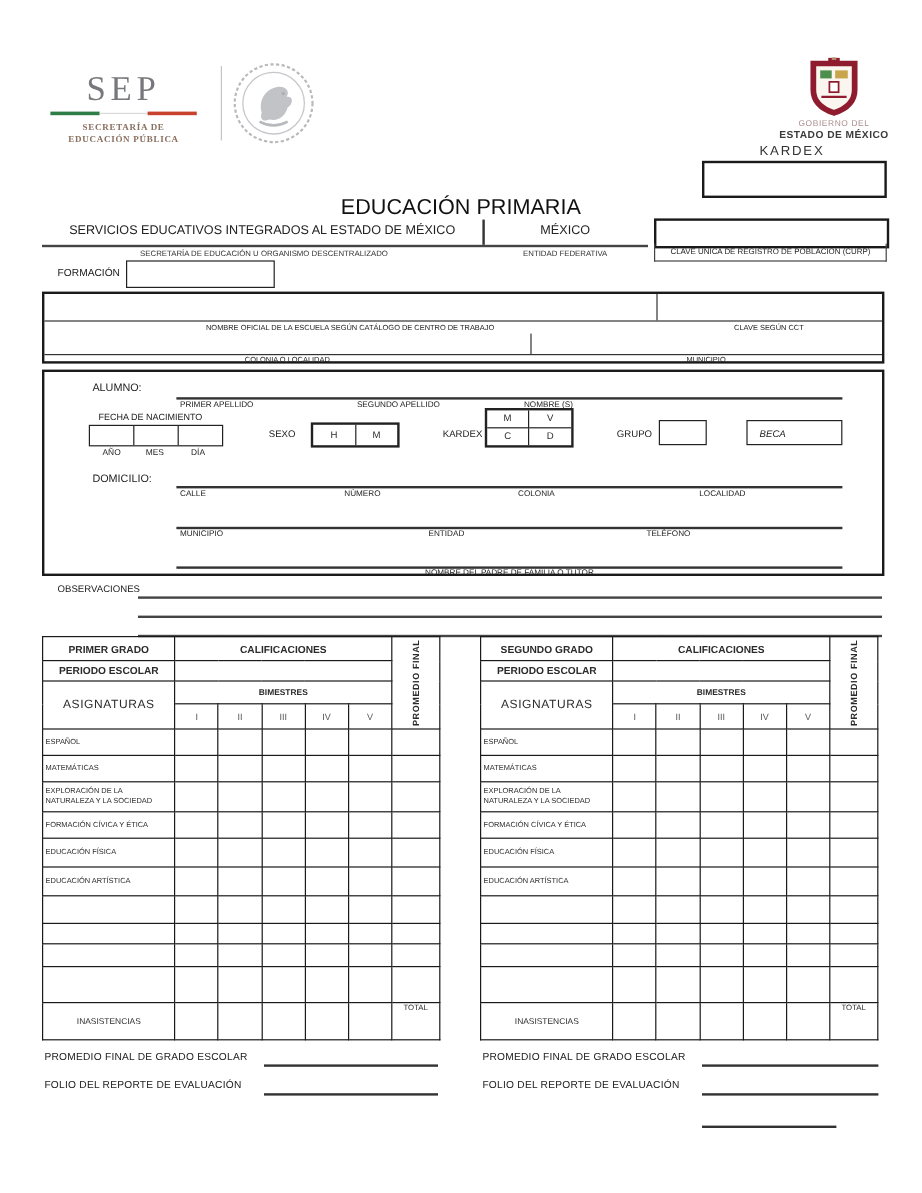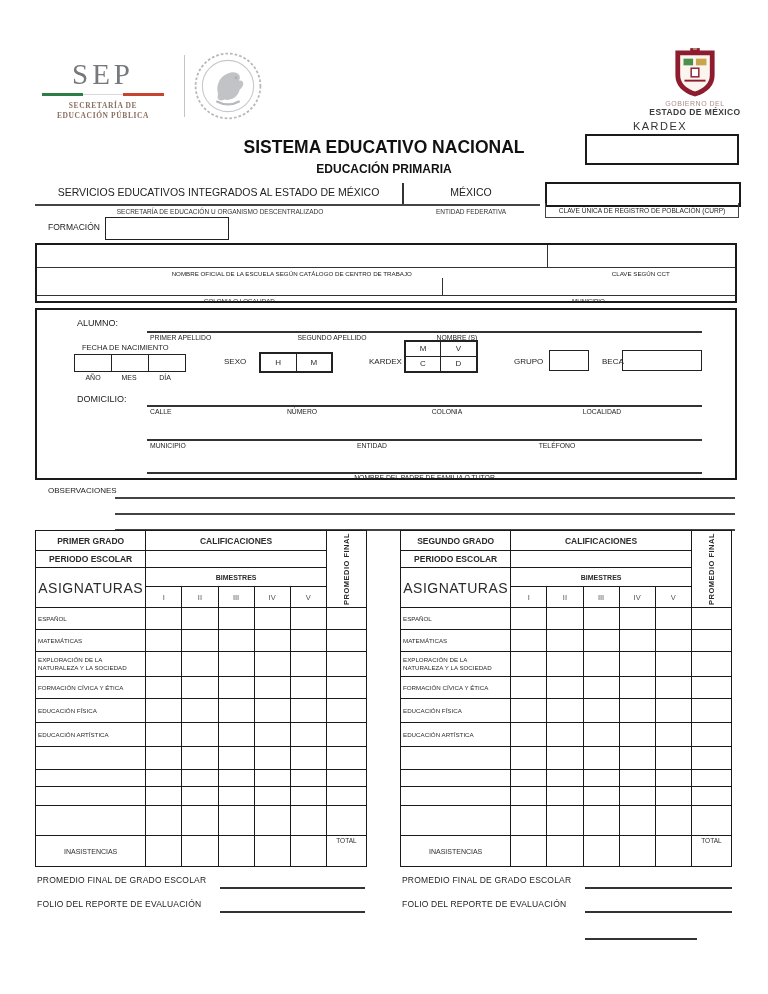--- a/index.html
+++ b/index.html
@@ -16,21 +16,21 @@
   .header-divider{position:absolute;left:184px;top:55px;width:1px;height:62px;background:#c4c4c4;}
   .seal{position:absolute;left:192px;top:50px;}
   .state-block{position:absolute;left:615px;top:48px;width:160px;text-align:center;}
   .state-block svg{display:block;margin:0 auto;}
   .gob{font-size:7px;color:#ab8d8d;letter-spacing:.5px;margin-top:2px;}
   .edomex{font-size:8.5px;font-weight:bold;color:#3b3b3b;letter-spacing:.4px;}
   .kardex-label{position:absolute;left:585px;top:120px;width:150px;text-align:center;font-size:11px;letter-spacing:1.5px;color:#333;}
   .kardex-box{position:absolute;left:585px;top:134px;width:150px;height:27px;border:2px solid #1a1a1a;}
   
   .title-main{position:absolute;left:0;top:137px;width:768px;text-align:center;font-size:17.5px;font-weight:bold;color:#111;}
-  .title-sub{position:absolute;left:0;top:162px;width:768px;text-align:center;font-size:12px;font-weight:bold;color:#111;}
+  .title-sub{position:absolute;left:0;top:162px;width:768px;text-align:center;font-size:18px;font-weight:normal;color:#111;}
   
   .org-service{position:absolute;left:35px;top:186px;width:367px;text-align:center;font-size:10.5px;color:#222;}
   .org-state{position:absolute;left:402px;top:186px;width:138px;text-align:center;font-size:10.5px;color:#222;}
   .org-vline{position:absolute;left:402px;top:183px;width:1.5px;height:21px;background:#333;}
   .org-hline{position:absolute;left:35px;top:204px;width:505px;height:2px;background:#444;}
   .org-cap1{position:absolute;left:60px;top:208px;width:320px;text-align:center;font-size:6.5px;color:#333;}
   .org-cap2{position:absolute;left:402px;top:208px;width:138px;text-align:center;font-size:6.5px;color:#333;}
   .curp-box{position:absolute;left:545px;top:182px;width:192px;height:21px;border:2px solid #1a1a1a;}
   .curp-cap{position:absolute;left:545px;top:203px;width:192px;height:14px;border:1px solid #444;border-top:none;
             font-size:6.6px;color:#222;display:flex;align-items:center;justify-content:center;}
@@ -69,21 +69,21 @@
   .small-box{position:absolute;border:1.5px solid #222;}
   
   .obs-label{position:absolute;left:48px;top:486px;font-size:8px;color:#222;}
   .obs-line{position:absolute;left:115px;width:620px;height:1.5px;background:#444;}
   
   .grade-table{position:absolute;top:530px;border-collapse:collapse;table-layout:fixed;width:332px;}
   .grade-table td{border:1.5px solid #1a1a1a;padding:0;overflow:hidden;}
   .gt-grade{font-size:8.5px;font-weight:bold;text-align:center;}
   .gt-calif{font-size:8.5px;font-weight:bold;text-align:center;}
   .gt-periodo{font-size:8.5px;font-weight:bold;text-align:center;}
-  .gt-asig{font-size:14px;text-align:center;letter-spacing:.5px;}
+  .gt-asig{font-size:10px;text-align:center;letter-spacing:.5px;}
   .gt-bim{font-size:7px;font-weight:bold;text-align:center;}
   .gt-roman{font-size:7.5px;color:#555;text-align:center;}
   .gt-subject{font-size:6.2px;text-align:left;padding:1px 2px !important;line-height:1.25;}
   .gt-inasist{font-size:7px;text-align:center;}
   .gt-total{font-size:6.5px;text-align:center;vertical-align:top !important;padding-top:1px !important;}
   .vcell{display:flex;align-items:center;justify-content:center;height:100%;}
   .vtext{writing-mode:vertical-rl;transform:rotate(180deg);font-size:7.5px;font-weight:bold;letter-spacing:.5px;white-space:nowrap;}
   
   .foot-label{position:absolute;font-size:8.5px;color:#222;letter-spacing:.2px;}
   .foot-line{position:absolute;height:1.5px;background:#333;}
@@ -126,21 +126,20 @@
       <rect x="19" y="21" width="8" height="9" fill="#fff" stroke="#8e1b2e" stroke-width="1.5"></rect>
       <path d="M12 34 L34 34" stroke="#8e1b2e" stroke-width="2"></path>
     </svg>
     <div class="gob">GOBIERNO DEL</div>
     <div class="edomex">ESTADO DE MÉXICO</div>
   </div>
 
   <div class="kardex-label">KARDEX</div>
   <div class="kardex-box"></div>
 
-  <div class="title-main">SISTEMA EDUCATIVO NACIONAL</div>
   <div class="title-sub">EDUCACIÓN PRIMARIA</div>
 
   <div class="org-service">SERVICIOS EDUCATIVOS INTEGRADOS AL ESTADO DE MÉXICO</div>
   <div class="org-state">MÉXICO</div>
   <div class="org-vline"></div>
   <div class="org-hline"></div>
   <div class="org-cap1">SECRETARÍA DE EDUCACIÓN U ORGANISMO DESCENTRALIZADO</div>
   <div class="org-cap2">ENTIDAD FEDERATIVA</div>
   <div class="curp-box"></div>
   <div class="curp-cap">CLAVE ÚNICA DE REGISTRO DE POBLACIÓN (CURP)</div>
@@ -191,21 +190,21 @@
     <span class="slbl" style="left:332px;top:47px;">KARDEX</span>
     <div class="turno-grid">
       <div class="cell">M</div>
       <div class="cell">V</div>
       <div class="cell">C</div>
       <div class="cell">D</div>
     </div>
 
     <span class="slbl" style="left:477px;top:47px;">GRUPO</span>
     <div class="small-box" style="left:512px;top:40px;width:38px;height:19px;"></div>
-    <span class="slbl" style="left:565px;top:47px;">BECA</span>
+    <span class="slbl" style="left:596px;top:47px;font-style:italic;">BECA</span>
     <div class="small-box" style="left:585px;top:40px;width:78px;height:19px;"></div>
 
     <span class="lbl" style="left:40px;top:84px;text-align:center;">DOMICILIO:</span>
     <div class="hline" style="left:110px;top:95px;width:555px;"></div>
     <span class="cap" style="left:113px;top:98px;">CALLE</span>
     <span class="cap" style="left:215px;top:98px;width:100px;text-align:center;">NÚMERO</span>
     <span class="cap" style="left:360px;top:98px;width:100px;text-align:center;">COLONIA</span>
     <span class="cap" style="left:515px;top:98px;width:100px;text-align:center;">LOCALIDAD</span>
 
     <div class="hline" style="left:110px;top:129px;width:555px;"></div>

